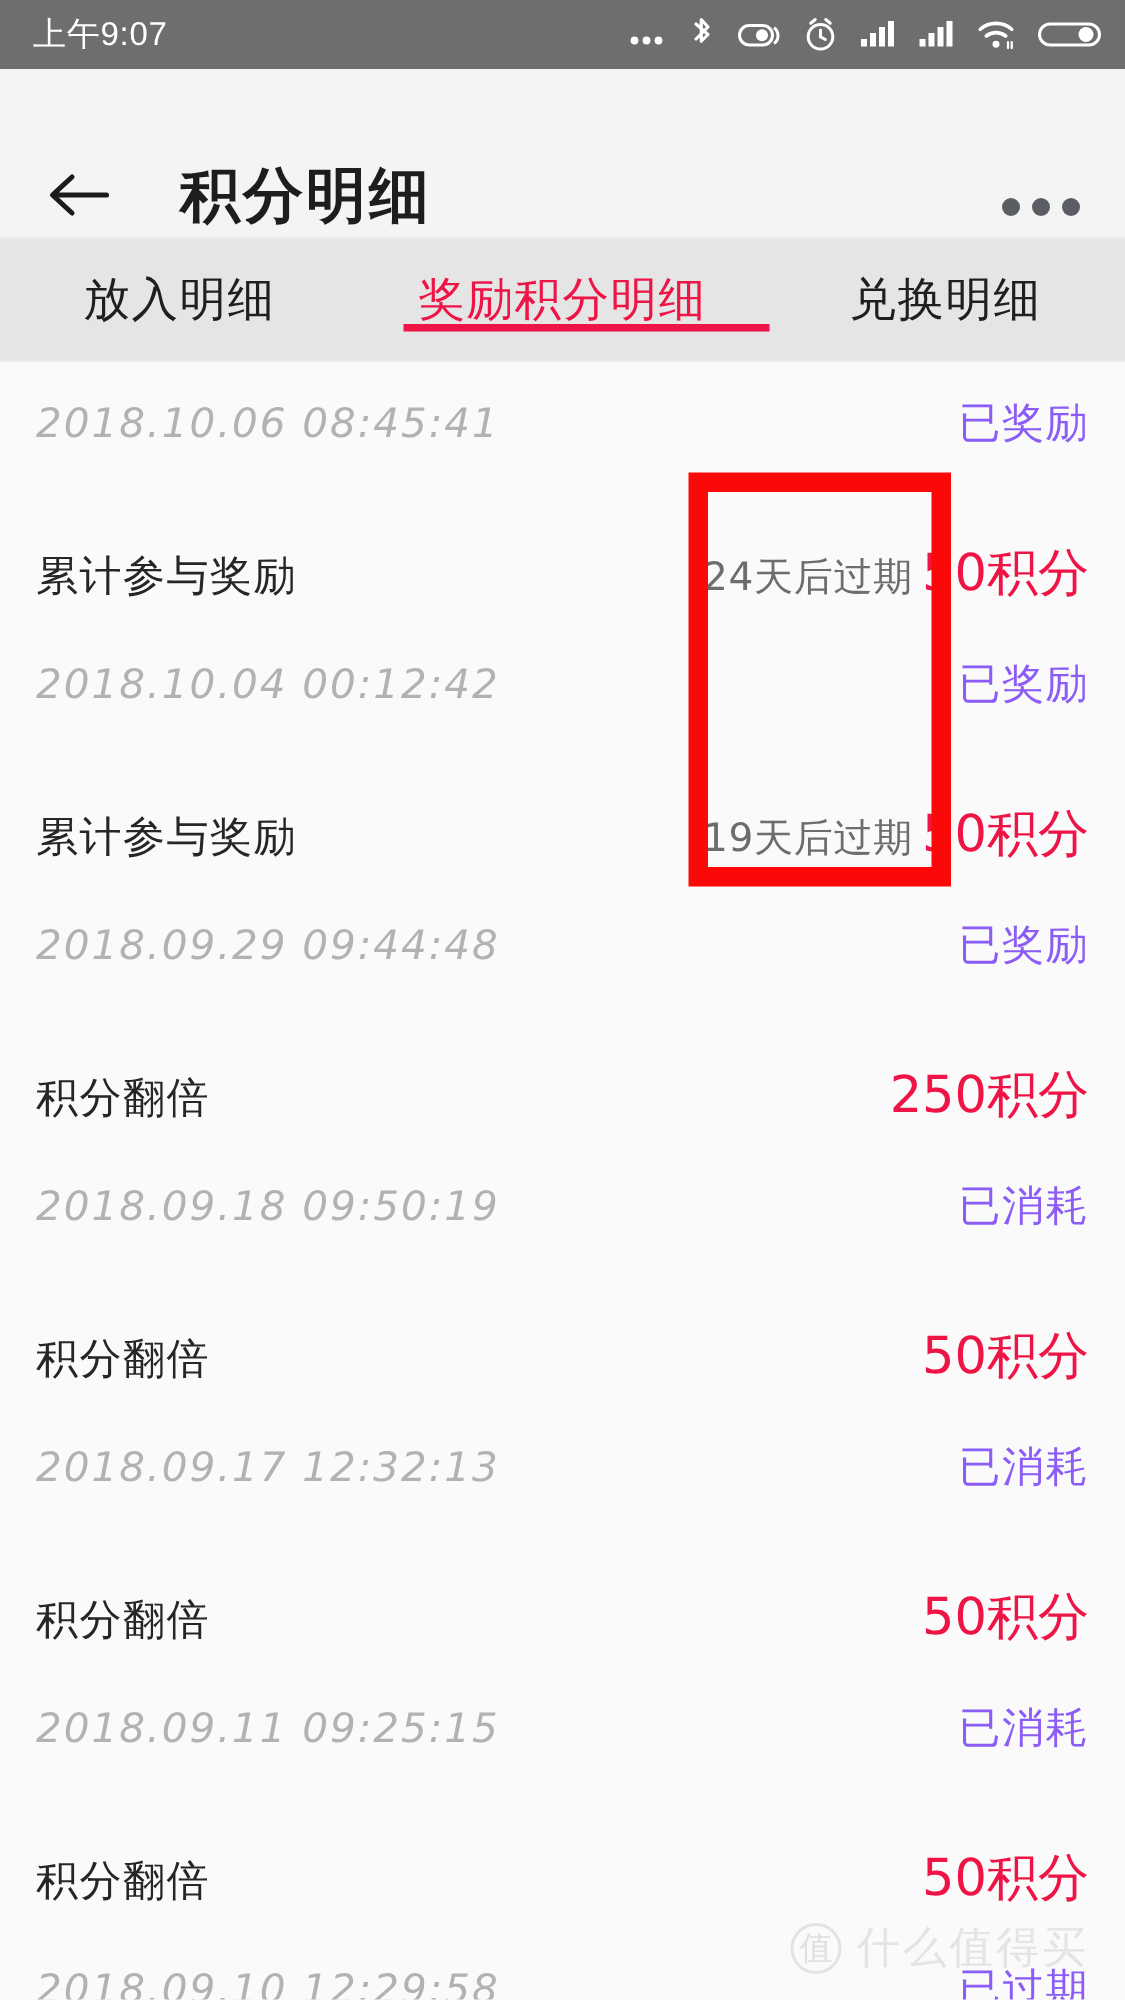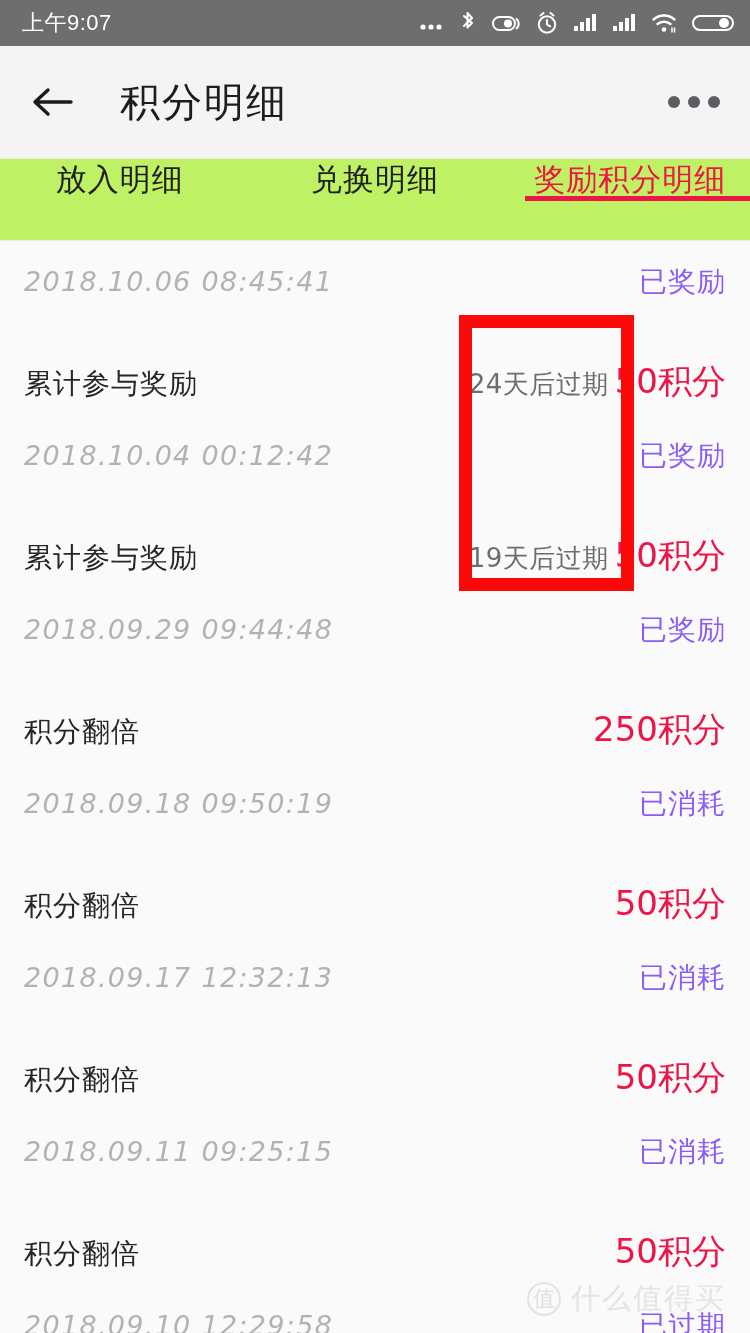--- a/index.html
+++ b/index.html
@@ -17,34 +17,35 @@
     display:flex; align-items:center; justify-content:space-between;
     padding:0 16px 0 22px;
   }
   .sb-time{ font-size:22px; letter-spacing:.5px; line-height:1;text-align:center; }
   .sb-icons{ display:flex; align-items:center; gap:13px; }
   .sb-ico{ display:block; }
 
   
   .appbar{
     height:113px; background:#f4f4f4;
-    display:flex; align-items:center; padding:0 26px;
+    display:flex; align-items:flex-end; padding:0 26px;
     border-bottom:1px solid #e9e9e9;
+    font-weight:bold;
   }
   .back-btn{ width:56px; height:56px; display:flex; align-items:center; justify-content:center; }
   .appbar-title{
     font-size:40px; color:#1d1d1d; margin-left:38px; letter-spacing:2px;
     font-family:"DejaVu Sans","Liberation Sans",sans-serif;
   }
   .menu-btn{ margin-left:auto; display:flex; align-items:center; gap:8px; padding:14px 4px; }
   .menu-dot{ width:12px; height:12px; border-radius:50%; background:#5a5e62; display:block; }
 
   
   .tabs{
-    height:82px; background:#bef264; display:flex; align-items:flex-start;
+    height:82px; background:#e5e5e5; display:flex; align-items:center;
     border-bottom:1px solid #ececec; position:relative;gap:16px;
   }
   .tab{
     flex:1; display:flex; align-items:center; justify-content:center;
     font-size:31px; color:#1f1f1f; letter-spacing:1px; position:relative;
     font-family:"DejaVu Sans","Liberation Sans",sans-serif;
   }
   .tab.active{ color:#ef1446; }
   .tab.active::after{
     content:""; position:absolute; left:14px; right:-18px; bottom:0;
@@ -178,22 +179,22 @@
   <div class="appbar-title">积分明细</div>
   <div class="menu-btn">
     <span class="menu-dot"></span>
     <span class="menu-dot"></span>
     <span class="menu-dot"></span>
   </div>
 </div>
 
 <div class="tabs">
   <div class="tab">放入明细</div>
+  <div class="tab active">奖励积分明细</div>
   <div class="tab">兑换明细</div>
-  <div class="tab active">奖励积分明细</div>
 </div>
 
 <div class="list">
 
   <div class="row row-clipped">
     <div class="row-meta">
       <span class="row-date">2018.10.06 08:45:41</span>
       <span class="row-status">已奖励</span>
     </div>
   </div>

